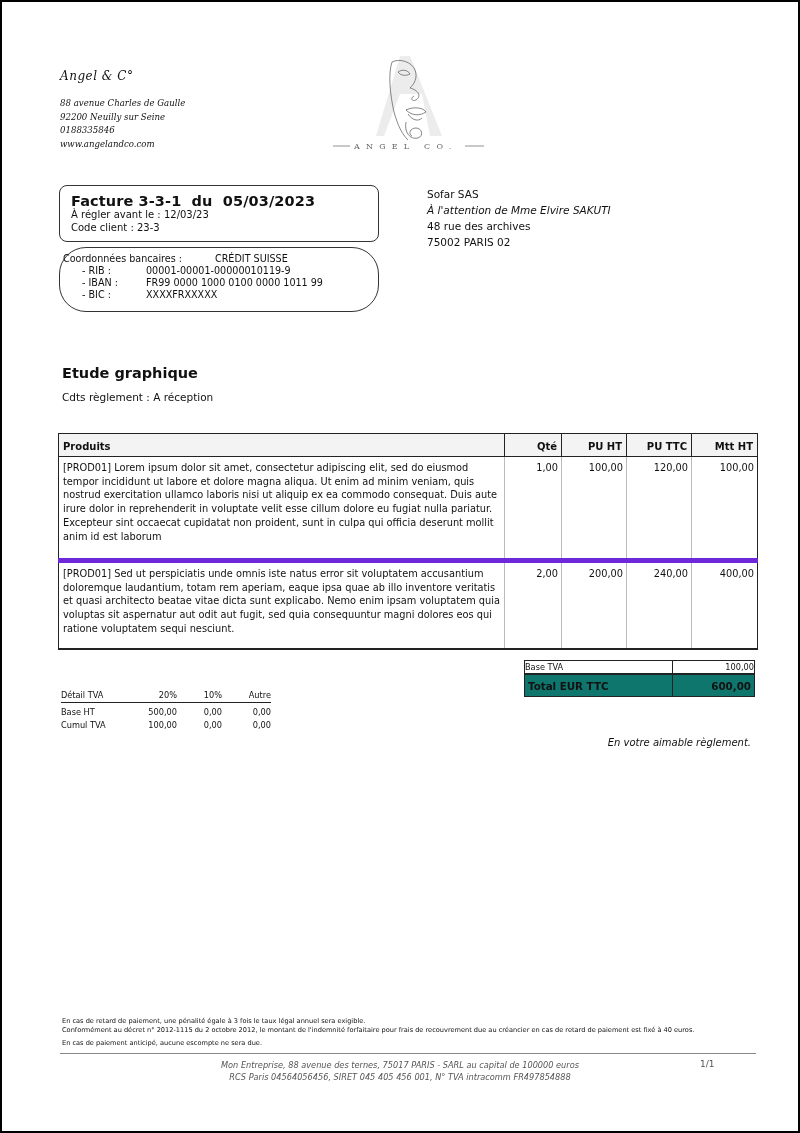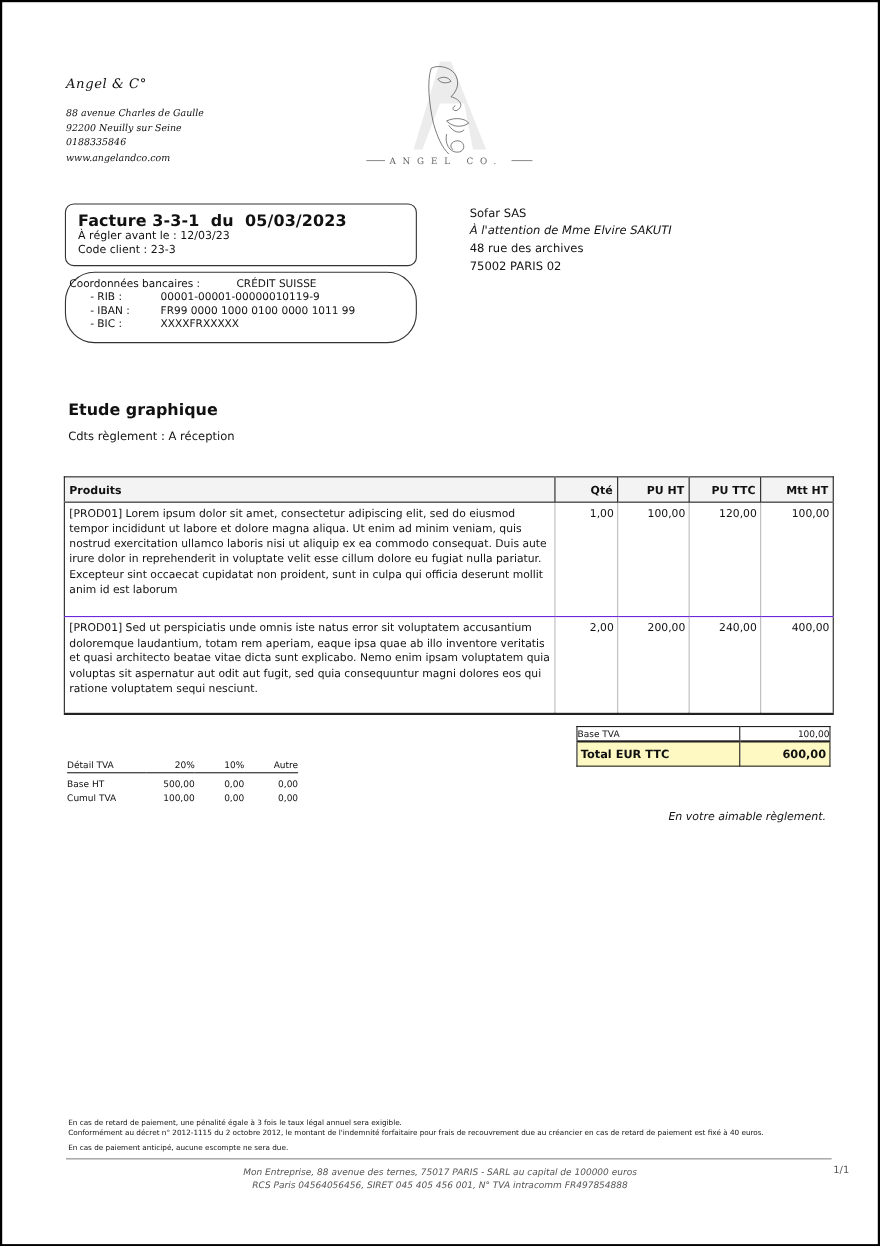--- a/index.html
+++ b/index.html
@@ -38,48 +38,48 @@
     .doc-terms { left: 62px; top: 391px; font-size: 10.5px; }
 
     
     .ptable { left: 58px; top: 433px; width: 699px; border-collapse: collapse; font-size: 9.8px; table-layout: fixed; border: 1px solid #222; border-bottom: 2px solid #222; }
     .ptable th { background: #f3f3f3; font-weight: bold; height: 23px; border-bottom: 1px solid #222; border-right: 1px solid #222; padding: 3px 4px 0 4px; text-align: right; font-size: 10px; vertical-align: middle; }
     .ptable th:first-child { text-align: left; }
     .ptable th:last-child { border-right: none; }
     .ptable td { vertical-align: top; padding: 4px 3px 3px 4px; border-right: 1px solid #bbb; text-align: right; line-height: 13.7px; }
     .ptable td:first-child { text-align: left; padding-right: 2px; }
     .ptable td:last-child { border-right: none; padding-right: 3px; }
-    .ptable tr.r1 td { height: 104px; border-bottom: 1px solid #6d28d9; }
+    .ptable tr.r1 td { height: 104px; border-bottom: 5px solid #6d28d9; }
     .ptable tr.r2 td { height: 88px; border-bottom: 1px solid #bbb; }
 
     
     .totals { left: 524px; top: 660px; width: 231px; border-collapse: collapse; font-size: 10.3px; border: 1px solid #222; }
     .totals td { border: 1px solid #222; height: 23px; padding: 2px 3px 0 3px; }
     .totals td.v { text-align: right; width: 82px; }
     .totals tr.ht td { font-weight: bold; }
     .totals tr.ht td.v { font-size: 13px; }
     .totals tr.tva td { border-bottom: 2px solid #222; }
-    .totals tr.ttc td { background: #fef9c3; font-weight: bold; }
+    .totals tr.ttc td { background: #0f766e; font-weight: bold; }
     .thanks { left: 520px; top: 737px; width: 231px; text-align: right; font-size: 10px; font-style: italic; }
 
     
     .tva { left: 61px; top: 688px; width: 210px; border-collapse: collapse; font-size: 8.2px; }
     .tva th { font-weight: normal; text-align: right; height: 14px; border-bottom: 1px solid #222; padding: 0; }
     .tva th:first-child { text-align: left; }
     .tva td { text-align: right; height: 13px; padding: 0; }
     .tva td:first-child { text-align: left; }
     .tva .c0 { width: 72px; } .tva .c1 { width: 44px; } .tva .c2 { width: 45px; } .tva .c3 { width: 49px; }
     .tva tr.first td { padding-top: 4px; height: 16px; }
 
     
     .legal { left: 62px; top: 1017px; font-size: 6.6px; line-height: 9.2px; width: 700px; }
     .legal .gap { margin-top: 4px; }
     .footer-rule { left: 60px; top: 1053px; width: 696px; height: 1px; background: #888; }
     .footer { left: 100px; top: 1059px; width: 600px; text-align: center; font-size: 8.2px; line-height: 12px; color: #555; font-style: italic; }
-    .pagenum { left: 720px; top: 1059px; width: 52px; text-align: right; font-size: 9px; color: #555; }
+    .pagenum { left: 700px; top: 1059px; width: 52px; font-size: 9px; color: #555; }
   </style>
 </head>
 <body>
 
 <div class="frame"></div>
 
 <div class="abs company-name">Angel &amp; C°</div>
 <div class="abs company-lines">
   <div>88 avenue Charles de Gaulle</div>
   <div>92200 Neuilly sur Seine</div>

